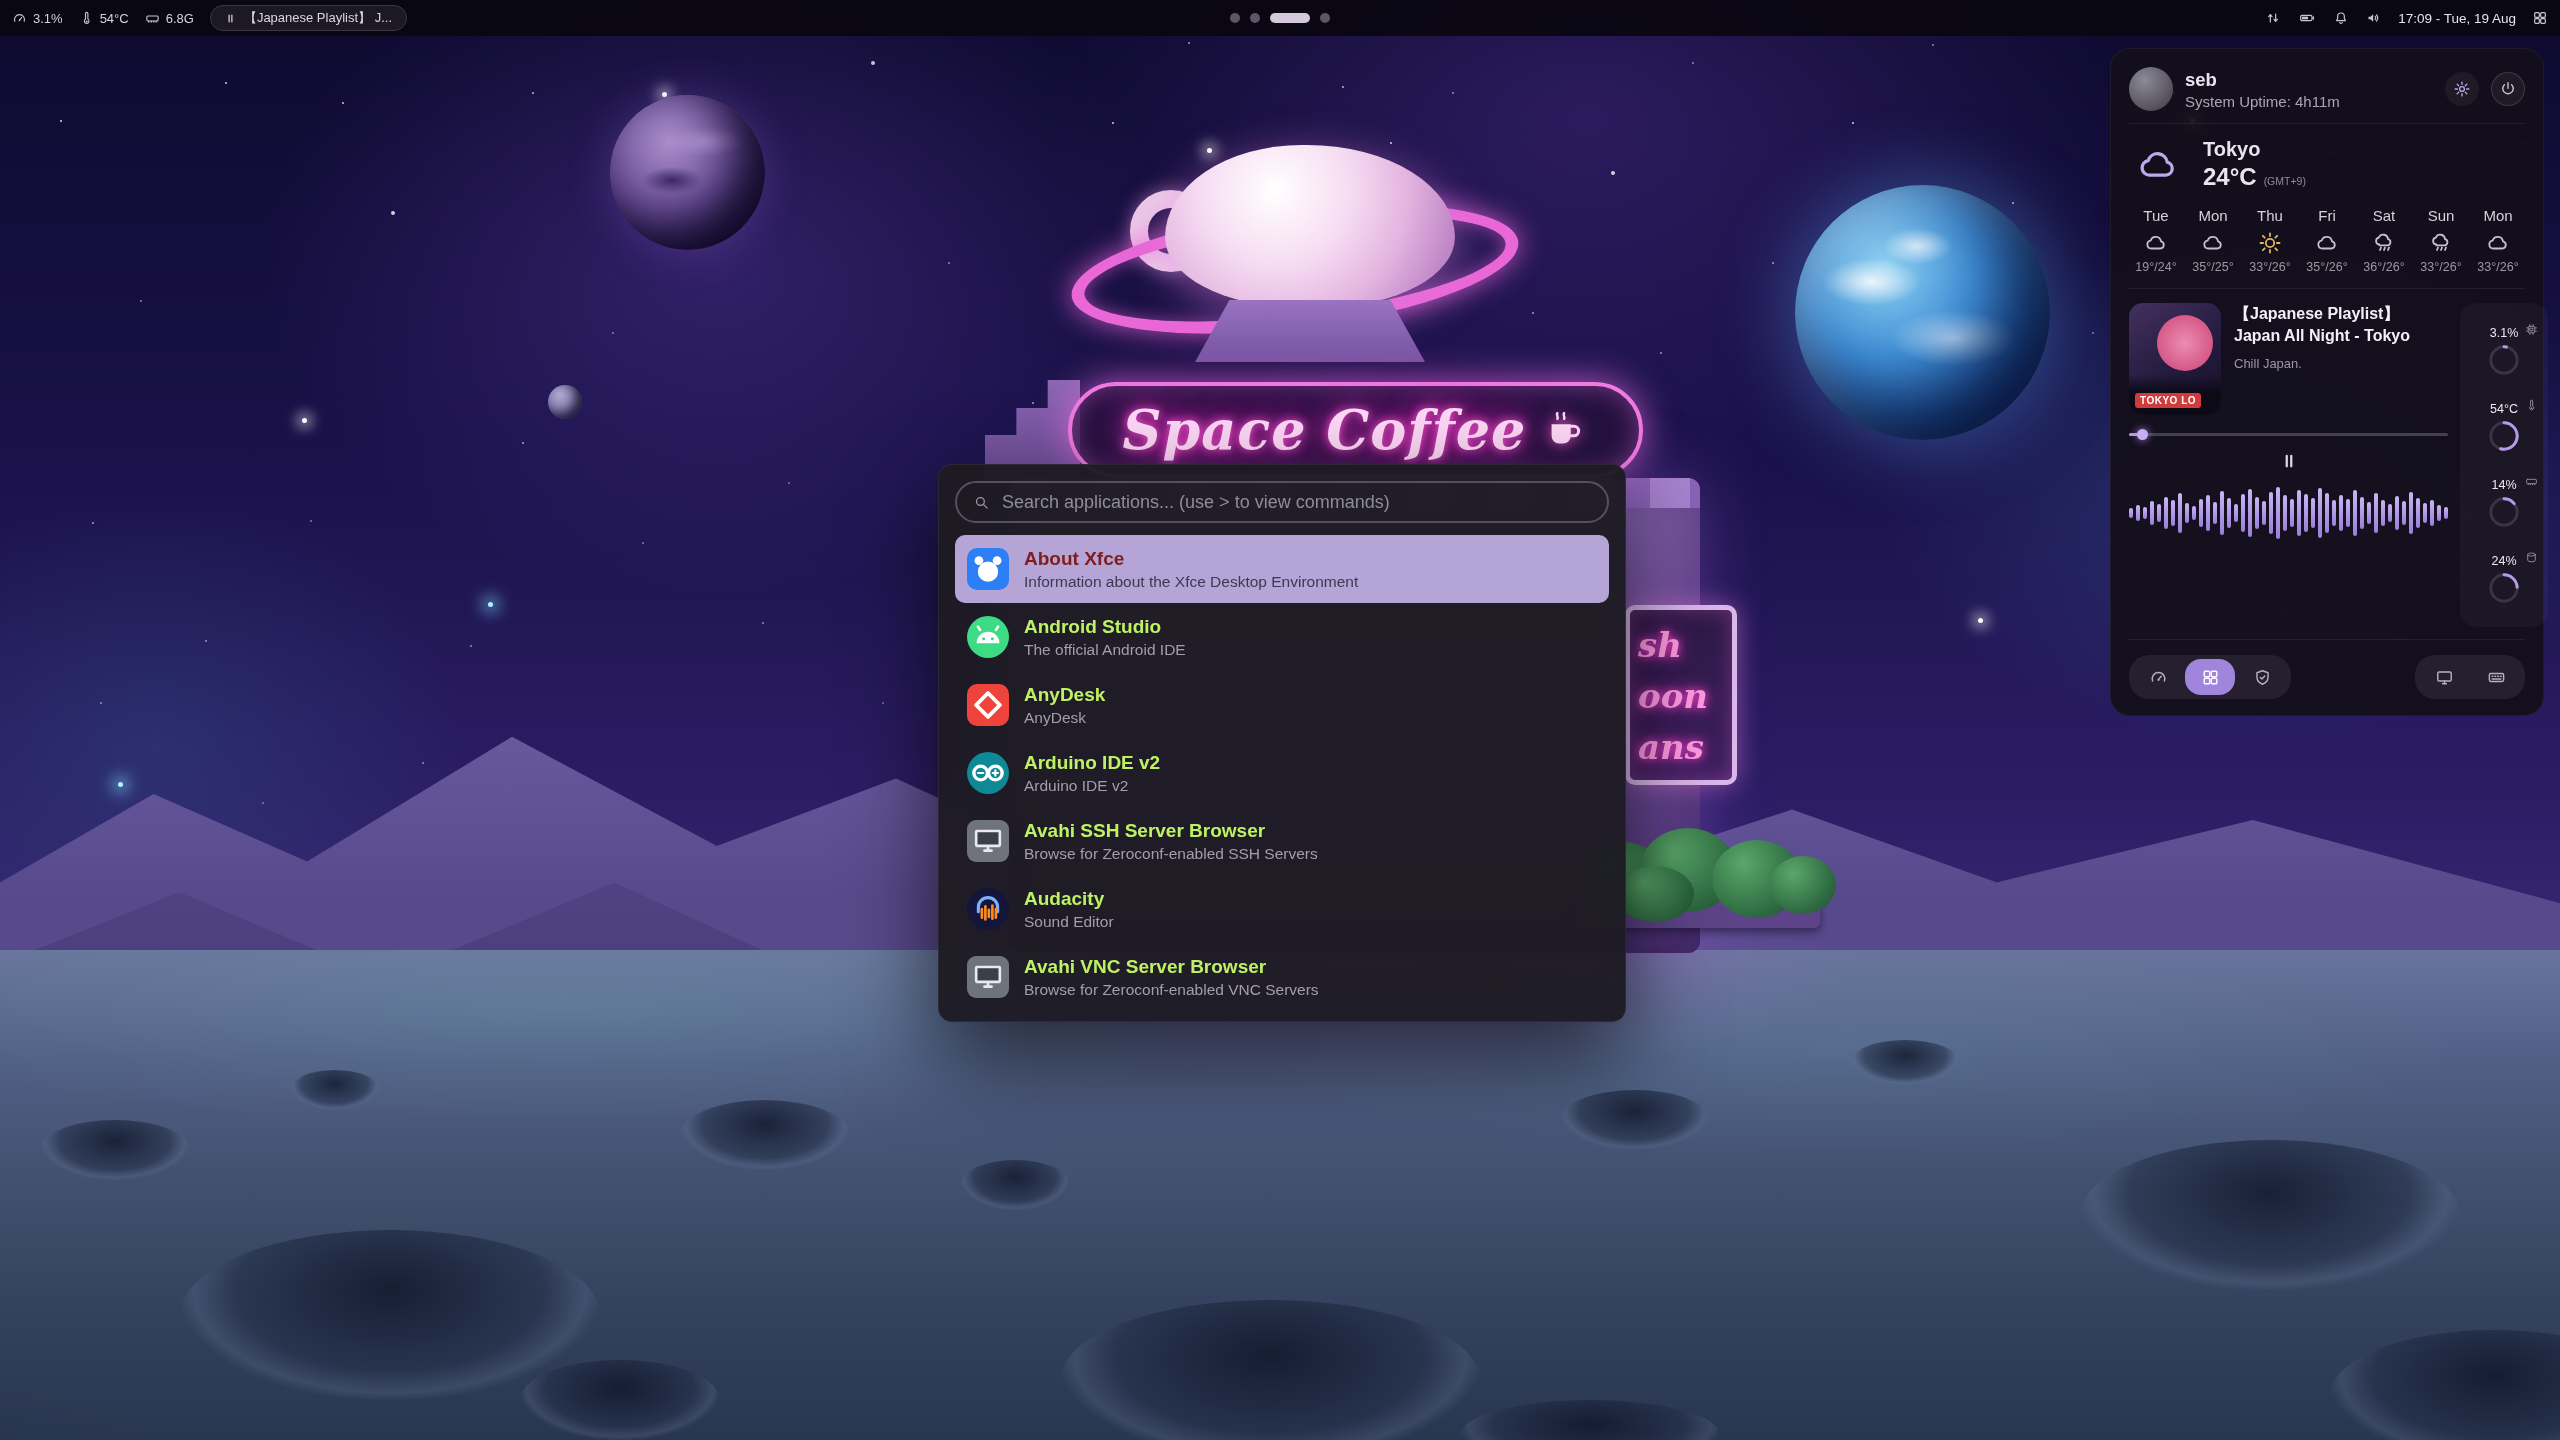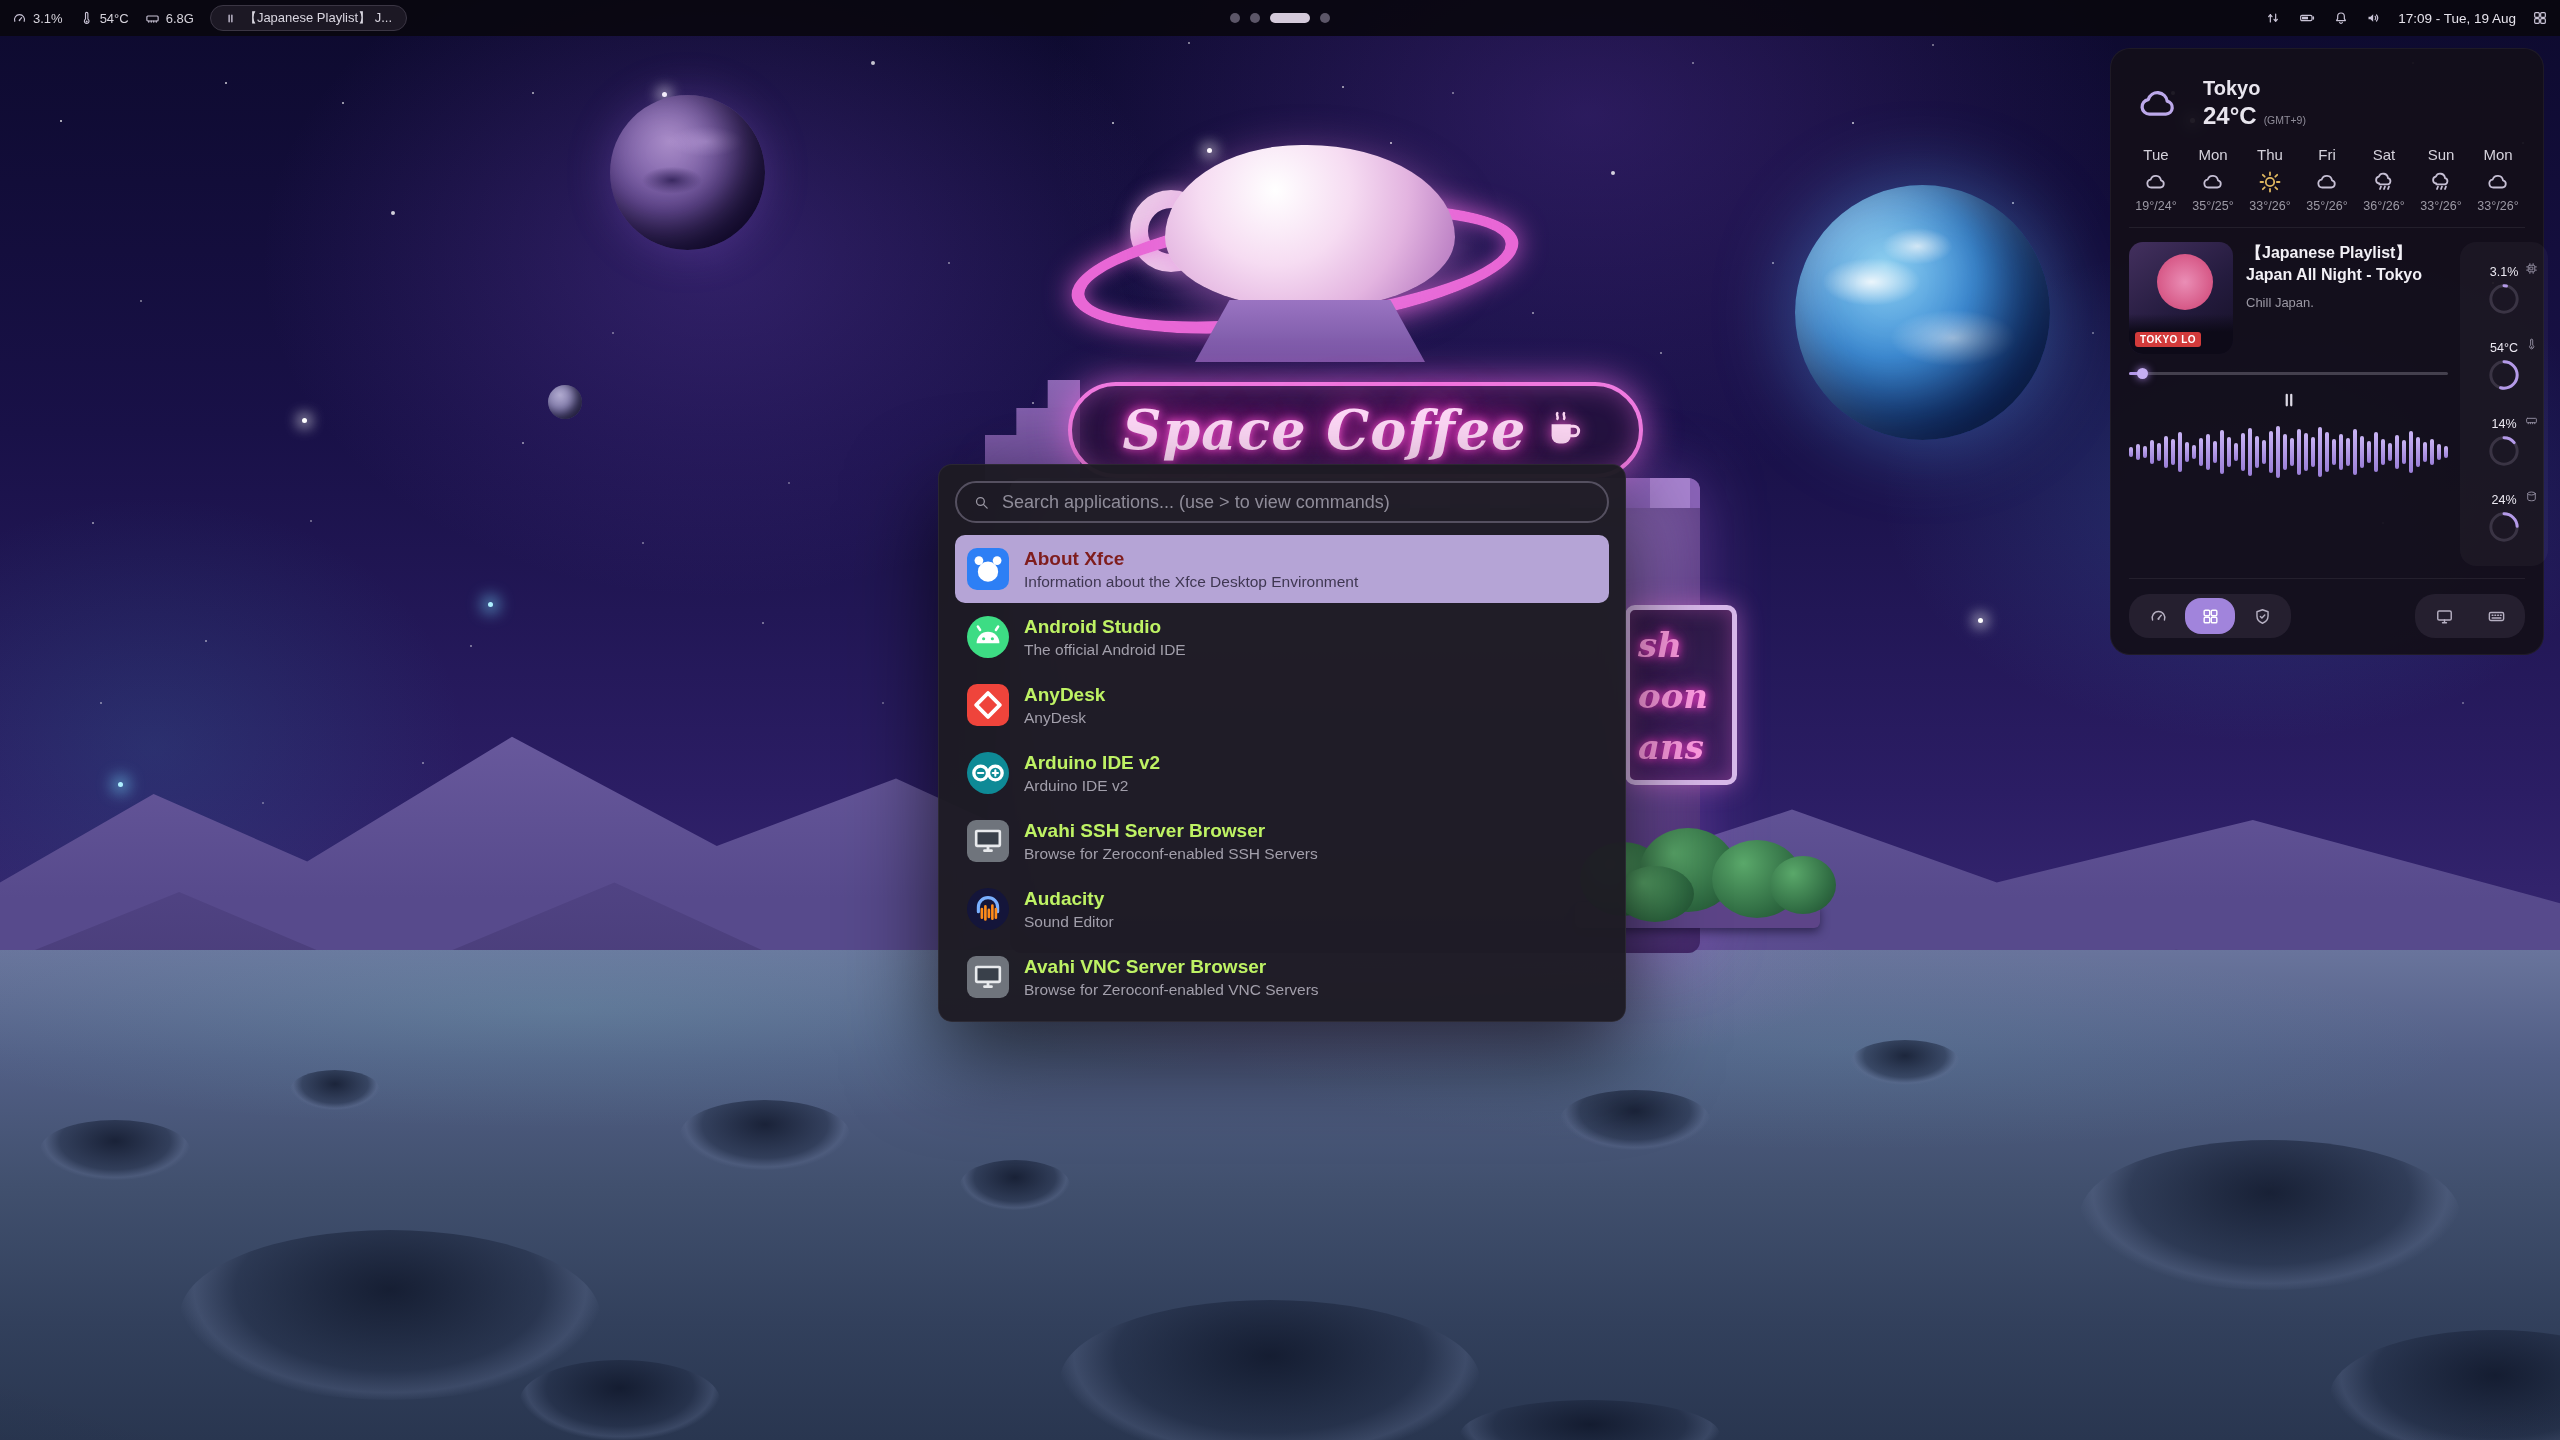--- a/index.html
+++ b/index.html
@@ -133,21 +133,21 @@
   .temp-big{font-size:24px;font-weight:bold}
   .tz{font-size:10.5px;color:#8f8c99}
   .w-forecast{display:flex;justify-content:space-between;margin-top:16px}
   .fc-col{width:54px;text-align:center}
   .fc-day{font-size:15px;color:#d5d2dc}
   .fc-ic{width:24px;height:24px;margin:7px auto 5px;color:#c6bfd4}
   .fc-ic.sunny{color:#e0b860}
   .fc-temps{font-size:12.5px;color:#9b98a4;white-space:nowrap}
   .w-media{display:grid;grid-template-columns:1fr 88px;gap:12px;padding:14px 0 12px;border-bottom:1px solid rgba(255,255,255,.07)}
   .m-head{display:flex;gap:13px}
-  .art{width:104px;height:112px;border-radius:14px;position:relative;overflow:hidden;flex-shrink:0;background:linear-gradient(145deg,#43305e,#241b3e 55%,#151026);cursor:pointer}
+  .art{width:92px;height:112px;border-radius:14px;position:relative;overflow:hidden;flex-shrink:0;background:linear-gradient(145deg,#43305e,#241b3e 55%,#151026);cursor:pointer}
   .art::before{content:"";position:absolute;left:28px;top:12px;width:56px;height:56px;border-radius:50%;background:radial-gradient(circle,#ff9ac2,#e85a8a 75%);opacity:.9}
   .art::after{content:"";position:absolute;left:0;bottom:0;width:100%;height:40px;background:linear-gradient(0deg,#0d0a18 55%,transparent)}
   .art-label{position:absolute;left:6px;bottom:7px;z-index:2;background:#d23b3b;color:#fff;font-size:10px;font-weight:bold;letter-spacing:.5px;padding:2px 5px;border-radius:3px}
   .m-title{font-size:16px;font-weight:bold;line-height:1.35;color:#f2f0f6;max-height:45px;overflow:hidden}
   .m-sub{font-size:13px;color:#9b98a4;margin-top:8px}
   .m-progress{margin-top:13px;position:relative;height:12px;cursor:pointer}
   .track{position:absolute;left:0;right:0;top:5px;height:3px;border-radius:2px;background:#44404e}
   .fill{height:100%;border-radius:2px;background:#b49ae8}
   .knob{position:absolute;top:1px;width:11px;height:11px;border-radius:50%;background:#c5aef2;box-shadow:0 0 9px rgba(180,140,240,.9)}
   .m-pause{display:flex;justify-content:center;margin-top:8px}
@@ -414,20 +414,43 @@
         </div>
     <div class="app-txt">
       <div class="app-name">Avahi VNC Server Browser</div>
       <div class="app-desc">Browse for Zeroconf-enabled VNC Servers</div>
     </div>
   </div>
     </div>
 </div>
 
 <aside class="widget">
+  <div class="w-user">
+    <div class="avatar"></div>
+    <div class="u-txt">
+      <div class="u-name">seb</div>
+      <div class="u-uptime">System Uptime: 4h11m</div>
+    </div>
+    <div class="icon-btn gear-btn">
+        <span data-icon="gear">
+          <svg viewBox="0 0 24 24" fill="none" stroke="currentColor" stroke-width="1.8" stroke-linecap="round" stroke-linejoin="round">
+            <circle cx="12" cy="12" r="3.2"></circle>
+            <path d="M12 2.8v3M12 18.2v3M2.8 12h3M18.2 12h3M5.5 5.5l2.1 2.1M16.4 16.4l2.1 2.1M5.5 18.5l2.1-2.1M16.4 7.6l2.1-2.1"></path>
+          </svg>
+        </span>
+      </div>
+    <div class="icon-btn power-btn">
+        <span data-icon="power">
+          <svg viewBox="0 0 24 24" fill="none" stroke="currentColor" stroke-width="1.8" stroke-linecap="round" stroke-linejoin="round">
+            <path d="M12 3.5V11"></path>
+            <path d="M7.2 6.2a7 7 0 1 0 9.6 0"></path>
+          </svg>
+        </span>
+      </div>
+  </div>
 
   <div class="w-weather">
     <div class="w-now">
       <span class="big-cloud" data-icon="cloud">
           <svg viewBox="0 0 24 24" fill="none" stroke="currentColor" stroke-width="1.8" stroke-linecap="round" stroke-linejoin="round">
             <path d="M7.3 17.5a4 4 0 0 1-.6-7.95A5.3 5.3 0 0 1 17 10.4a3.6 3.6 0 0 1-.7 7.1H7.3z"></path>
           </svg>
         </span>
       <div>
         <div class="city">Tokyo</div>

